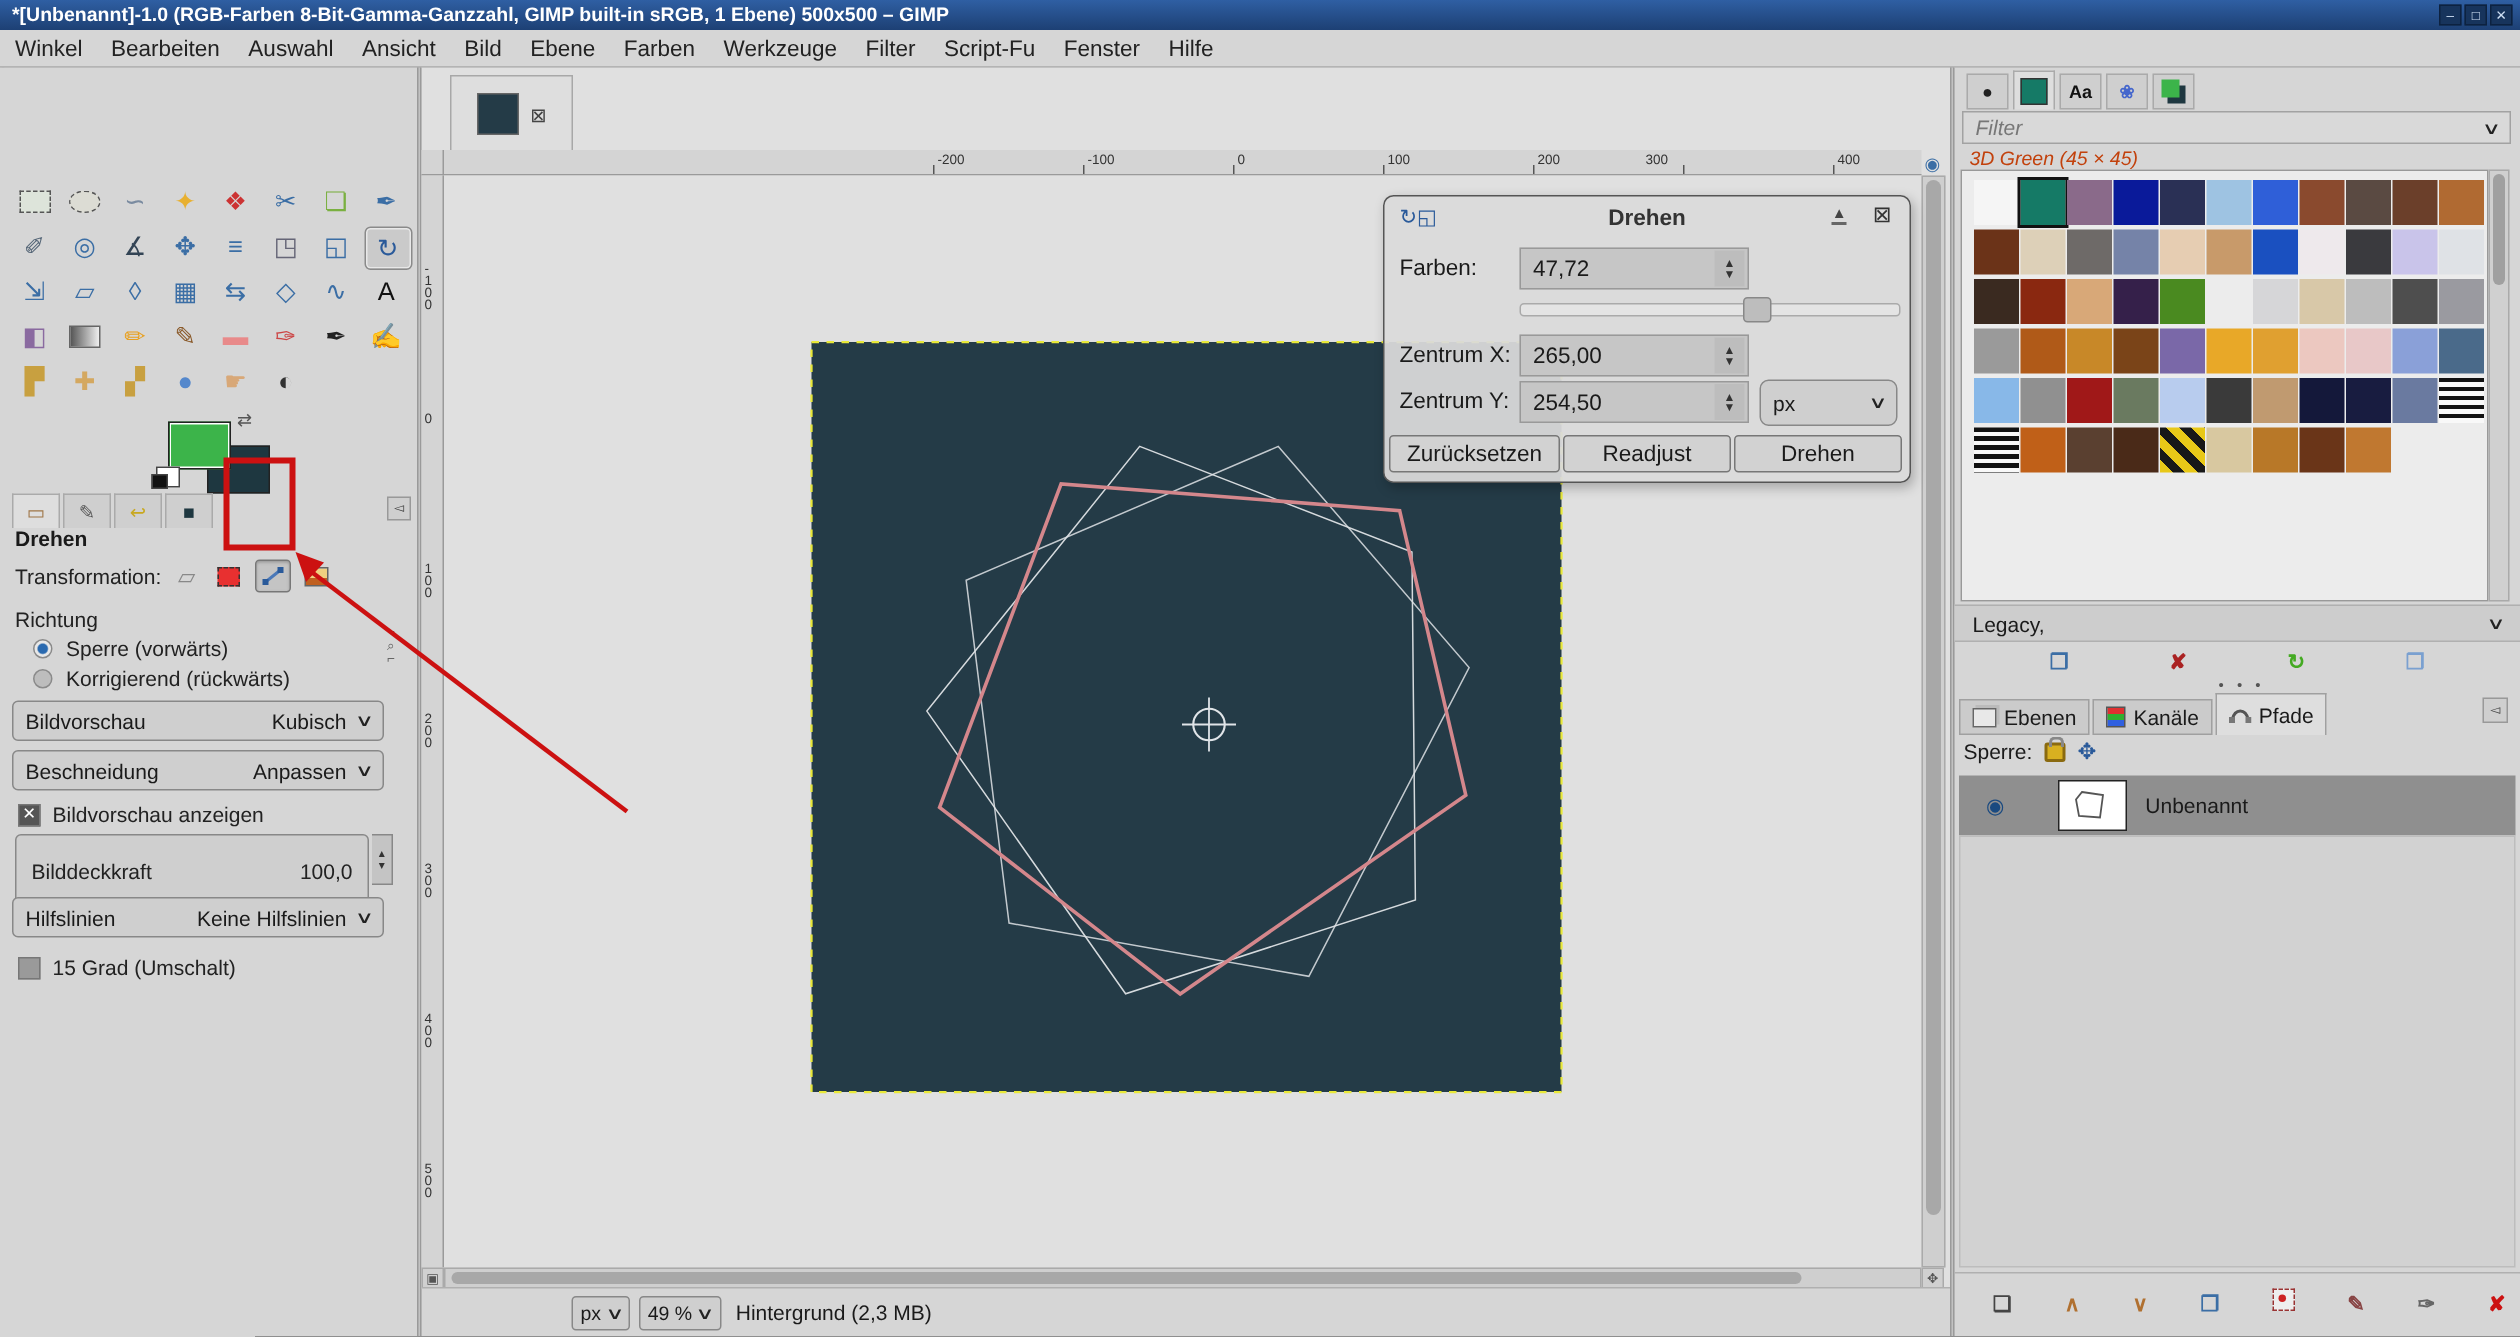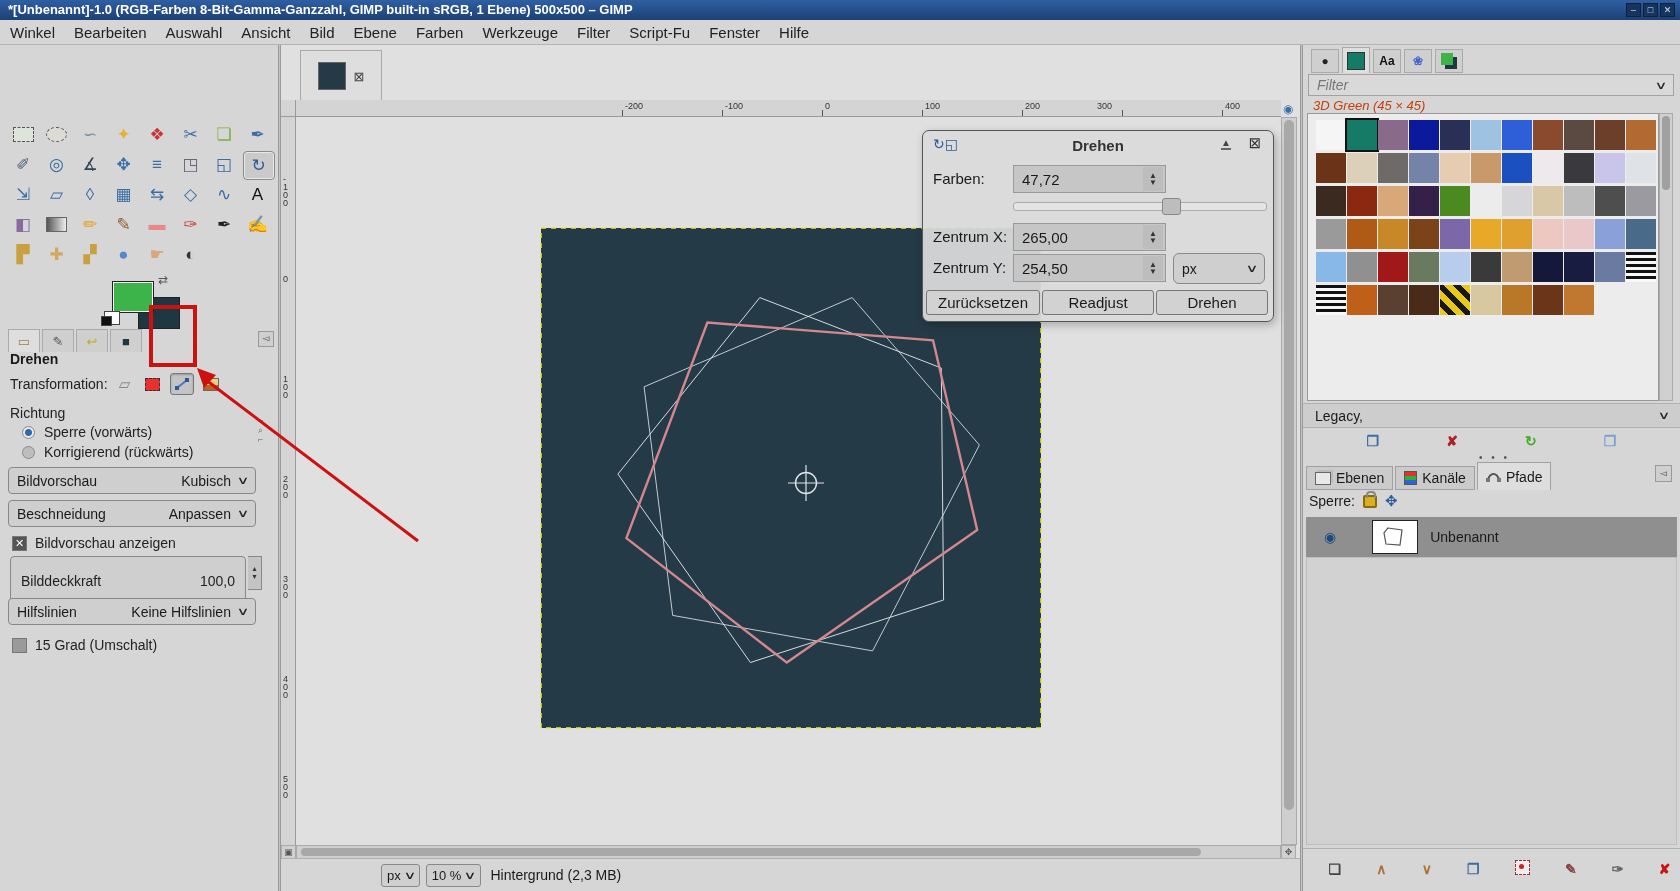--- a/index.html
+++ b/index.html
@@ -351,21 +351,21 @@
   <div class="abs corner" style="left:0;top:800px;">▣</div>
   <div class="abs corner" style="left:1000px;top:800px;">✥</div>
 </div>
 
 <div class="abs" id="statusbar">
   <span class="statusCombo" style="margin-left:100px;">
     <span>px</span>
       <span class="chev">∨</span>
   </span>
   <span class="statusCombo" style="margin-left:6px;">
-    <span>10 %</span>
+    <span>49 %</span>
       <span class="chev">∨</span>
   </span>
   <span style="margin-left:10px;">Hintergrund (2,3 MB)</span>
 </div>
 
 <div class="abs" id="dialog">
   <div class="hdr">
     <span style="position:absolute;left:10px;top:5px;font-size:14px;color:#2a5a9a;">↻◱</span>
     <span class="title">Drehen</span>
     <span style="position:absolute;right:42px;top:6px;font-size:10px;color:#444;border-bottom:2px solid #666;">▲</span>

